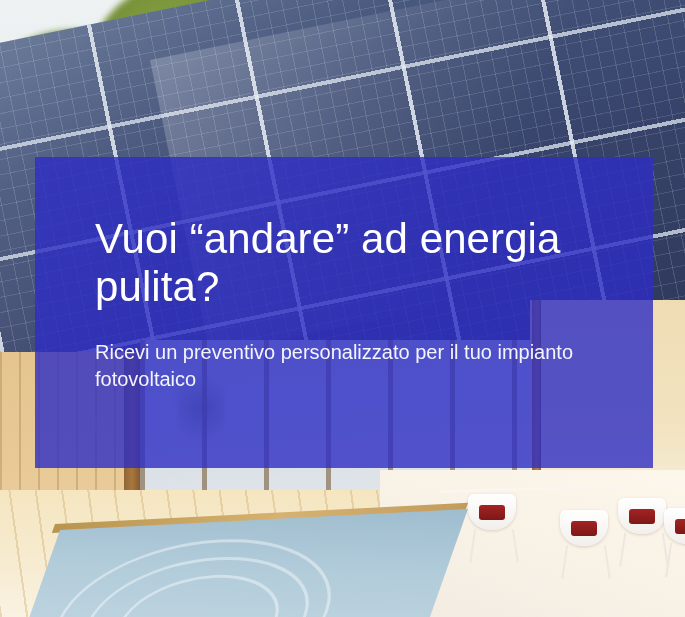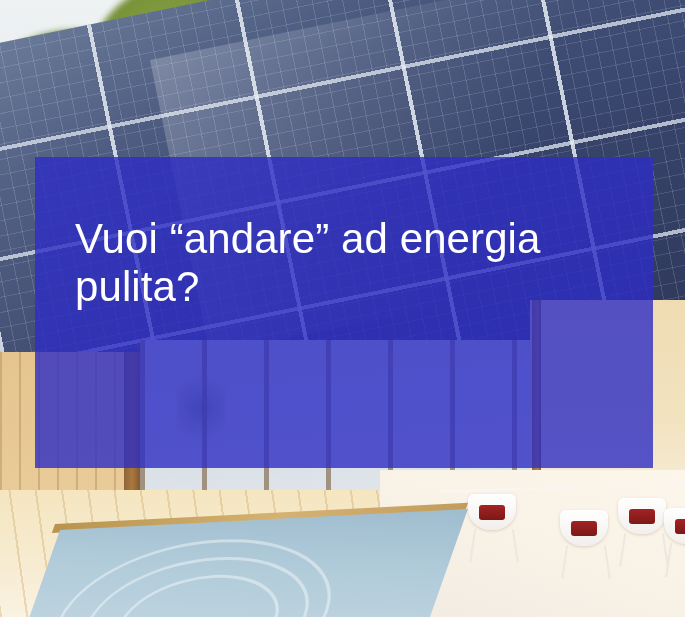--- a/index.html
+++ b/index.html
@@ -273,21 +273,21 @@
 
   
   .overlay-card {
     position: absolute;
     left: 35px;
     top: 157px;
     width: 618px;
     height: 311px;
     background: rgba(45, 45, 196, 0.80);
     box-sizing: border-box;
-    padding: 58px 40px 0 40px;
+    padding: 58px 40px 0 60px;
   }
 
   .hero-heading {
     margin: 0;
     color: #ffffff;
     font-family: "Liberation Sans", sans-serif;
     font-size: 42px;
     font-weight: 300;
     line-height: 1.14;
     letter-spacing: 0.1px;
@@ -371,15 +371,16 @@
       <div class="seat"></div>
       <div class="cushion"></div>
       <div class="legs"></div>
     </div>
 
     <div class="photo-soft"></div>
   </div>
 
   <div class="overlay-card">
     <h1 class="hero-heading">Vuoi “andare” ad energia pulita?</h1>
+    <p class="hero-sub">Ricevi un preventivo personalizzato per il tuo impianto fotovoltaico</p>
   </div>
 
 </div>
 
 </body></html>

